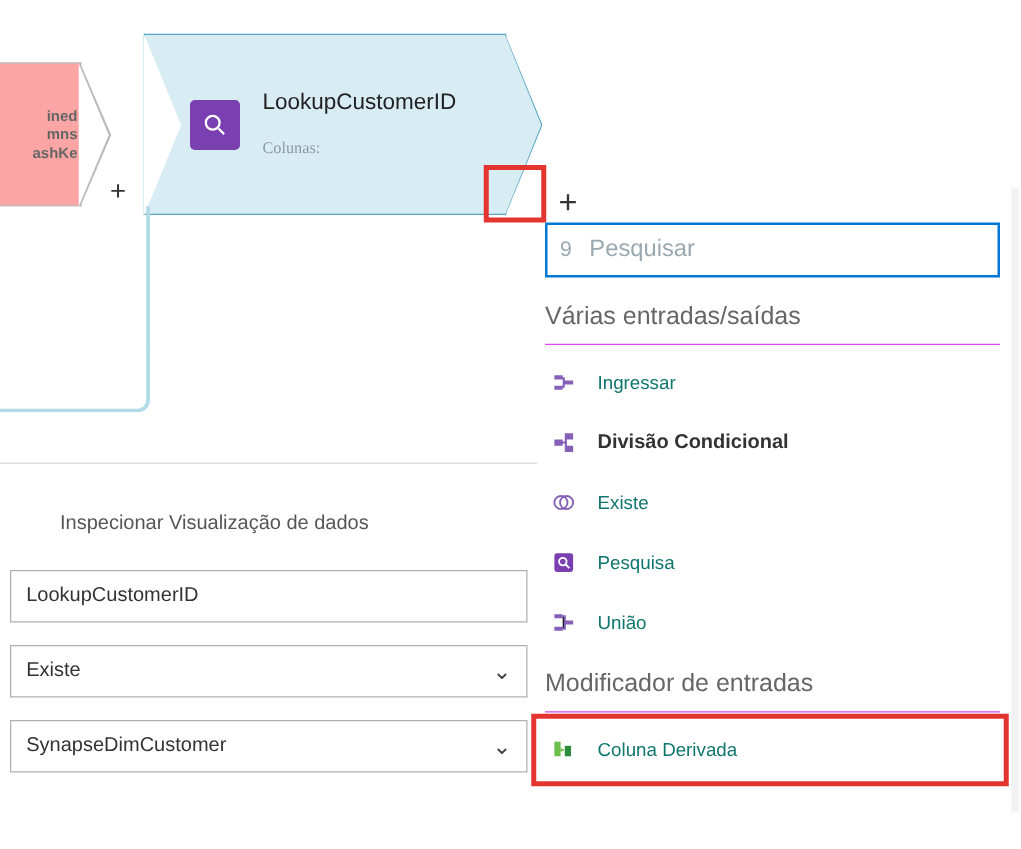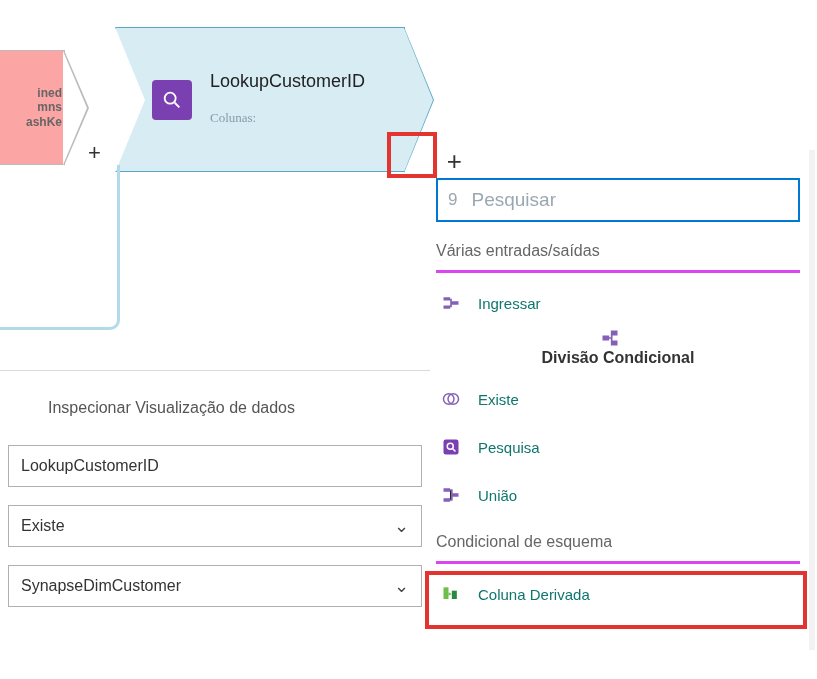--- a/index.html
+++ b/index.html
@@ -176,21 +176,21 @@
     
     
     .bottom-panel {
       position: absolute;
       top: 370px;
       left: 0;
       width: 430px;
       border-top: 1px solid #d9d9d9;
       padding: 20px 8px 0 8px;
     }
-    .tabs { color: #555; font-size: 16px; margin: 8px 0 28px 40px; }
+    .tabs { color: #555; font-size: 16px; margin: 19px 0 28px 40px; }
     
     .form-input, .form-select {
       width: 100%;
       height: 42px;
       border: 1px solid #b0b0b0;
       padding: 0 12px;
       font-size: 16px;
       color: #333;
       margin-bottom: 18px;
       background: #fff;
@@ -216,36 +216,36 @@
       align-items: center;
       padding: 0 10px;
       font-size: 19px;
       color: #9aa8b1;
       margin-bottom: 16px;
       cursor: text;
     }
     .popup-search .emoji { margin-right: 14px; color: #9aa8b1; font-size: 17px; }
     
     .section-header {
-      font-size: 16px;
+      font-size: 20px;
       color: #666;
       padding: 4px 0 10px 0;
-      border-bottom: 3px solid #d946ef;
+      border-bottom: 1px solid #d946ef;
       margin-bottom: 6px;
     }
     .menu-item {
       display: flex;
       align-items: center;
       height: 48px;
       padding: 0 4px;
       font-size: 15px;
       color: #0f766e;
       cursor: pointer;
     }
-    .menu-item.bold { font-weight: 600; color: #333; font-size: 16px; flex-direction: column; }
+    .menu-item.bold { font-weight: 600; color: #333; font-size: 16px; }
     .menu-icon {
       width: 22px; height: 22px;
       margin-right: 16px;
       display: flex; align-items: center; justify-content: center;
     }
     .highlight-derived {
       position: absolute;
       left: 425px;
       top: 571px;
       width: 382px;
@@ -366,21 +366,21 @@
   <div class="menu-item">
     <span class="menu-icon">
       <svg width="20" height="20" viewBox="0 0 24 24">
           <path fill="#8560b8" d="M3 4h8v4H3zM3 16h8v4H3zM13 10h8v4h-8z"></path>
           <path stroke="#8560b8" stroke-width="2" d="M11 6h2v12h-2M13 12h2"></path>
         </svg>
     </span>
     <span>União</span>
   </div>
 
-  <div class="section-header" style="margin-top:10px">Condicional de esquema</div>
+  <div class="section-header" style="margin-top:10px">Modificador de entradas</div>
 
   <div class="menu-item">
     <span class="menu-icon">
       <svg width="20" height="20" viewBox="0 0 24 24">
           <rect x="3" y="4" width="6" height="14" fill="#6cbf4b"></rect>
           <rect x="13" y="8" width="6" height="10" fill="#2c8a3e"></rect>
           <path d="M9 10l4 2-4 2z" fill="#6cbf4b"></path>
         </svg>
     </span>
     <span>Coluna Derivada</span>

